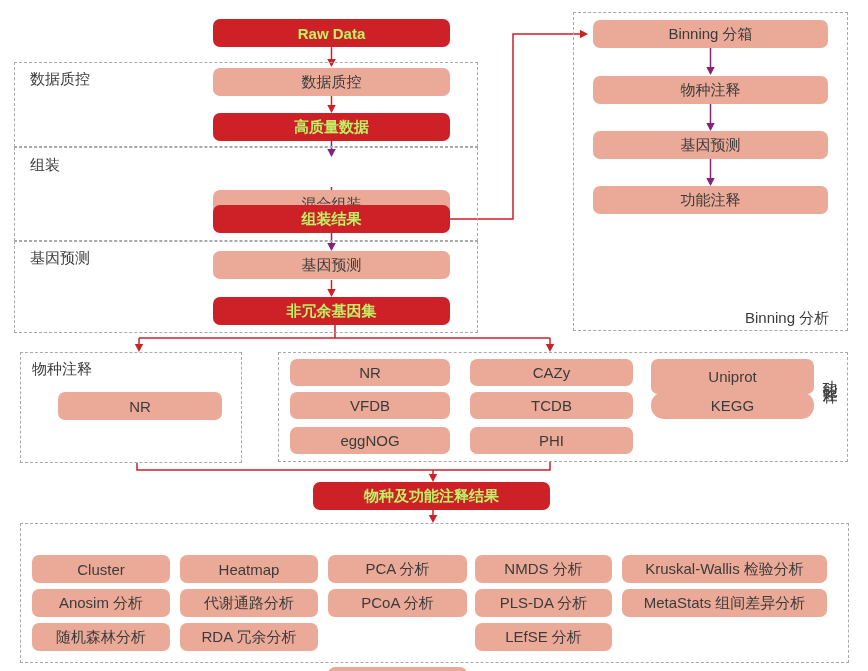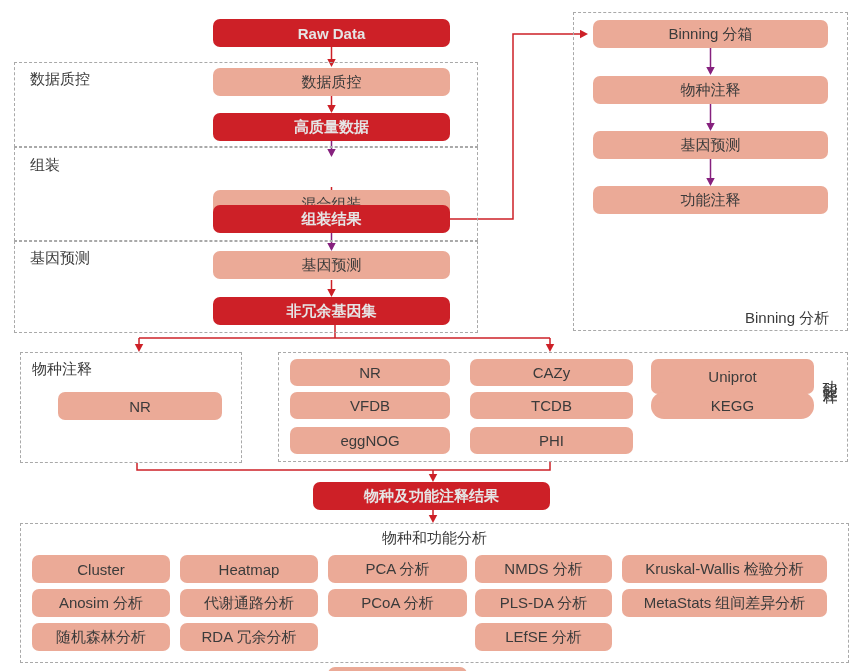--- a/index.html
+++ b/index.html
@@ -5,21 +5,21 @@
   html,body { margin:0; padding:0; background:#ffffff; }
   body { font-family: "Liberation Sans", "DejaVu Sans", sans-serif; }
   #canvas { position:relative; width:868px; height:671px; background:#fff; overflow:hidden; }
 
   .grp { position:absolute; border:1px dashed #a9a9a9; box-sizing:border-box; }
   .grp-label { position:absolute; font-size:15px; color:#3b3b3b; white-space:nowrap; }
 
   .box { position:absolute; height:28px; border-radius:7px; box-sizing:border-box;
          display:flex; align-items:center; justify-content:center;
          font-size:15px; white-space:nowrap; }
-  .red  { background:#cd2027; color:#e5e5e5; font-weight:600; }
+  .red  { background:#cd2027; color:#bef264; font-weight:600; }
   .pink { background:#ebaa97; color:#3b3b3b; }
 
   .vlabel { position:absolute; writing-mode:vertical-rl; font-size:15px; color:#3b3b3b;
             letter-spacing:3px; }
 
   #wires { position:absolute; left:0; top:0; width:868px; height:671px; pointer-events:none; }
 </style>
 </head>
 <body>
 
@@ -66,21 +66,20 @@
   <div class="grp" style="left:278px; top:352px; width:570px; height:110px;"></div>
   <div class="grp" style="left:573px; top:12px; width:275px; height:319px;"></div>
   <div class="grp" style="left:20px; top:523px; width:829px; height:140px;"></div>
 
   <div class="grp-label" style="left:30px; top:70px;">数据质控</div>
   <div class="grp-label" style="left:30px; top:156px;">组装</div>
   <div class="grp-label" style="left:30px; top:249px;">基因预测</div>
   <div class="grp-label" style="left:32px; top:360px;">物种注释</div>
   <div class="vlabel" style="left:820px; top:368px;">功能注释</div>
   <div class="grp-label" style="left:745px; top:309px;">Binning 分析</div>
-  <div class="grp-label" style="left:20px; top:529px; width:829px; text-align:center;">物种和功能分析</div>
 
   <div class="box red" style="left:213px; top:19px;  width:237px;">Raw Data</div>
   <div class="box pink" style="left:213px; top:68px;  width:237px;">数据质控</div>
   <div class="box red" style="left:213px; top:113px; width:237px;">高质量数据</div>
   <div class="box pink" style="left:213px; top:158px; width:237px;margin-top:32px;">混合组装</div>
   <div class="box red" style="left:213px; top:205px; width:237px;">组装结果</div>
   <div class="box pink" style="left:213px; top:251px; width:237px;">基因预测</div>
   <div class="box red" style="left:213px; top:297px; width:237px;">非冗余基因集</div>
 
   <div class="box pink" style="left:593px; top:20px;  width:235px;">Binning 分箱</div>

